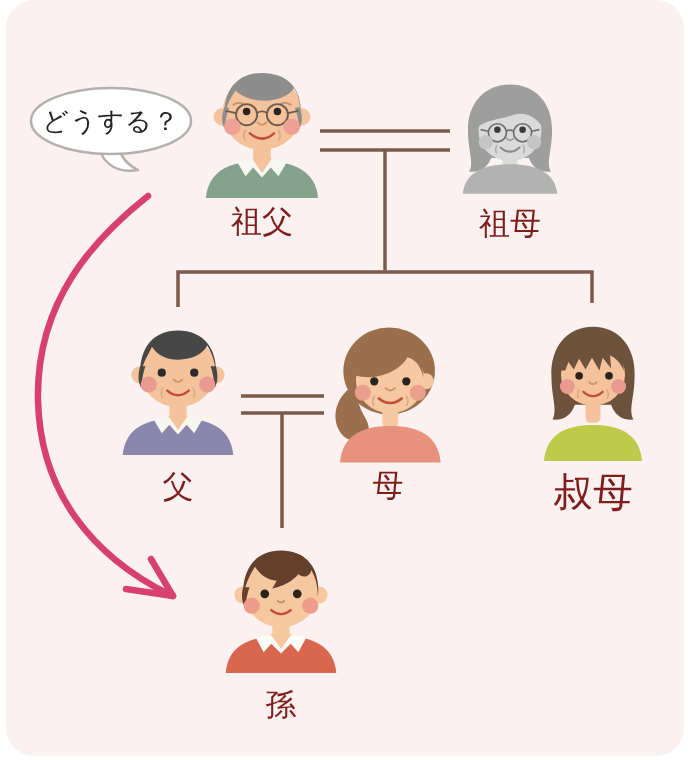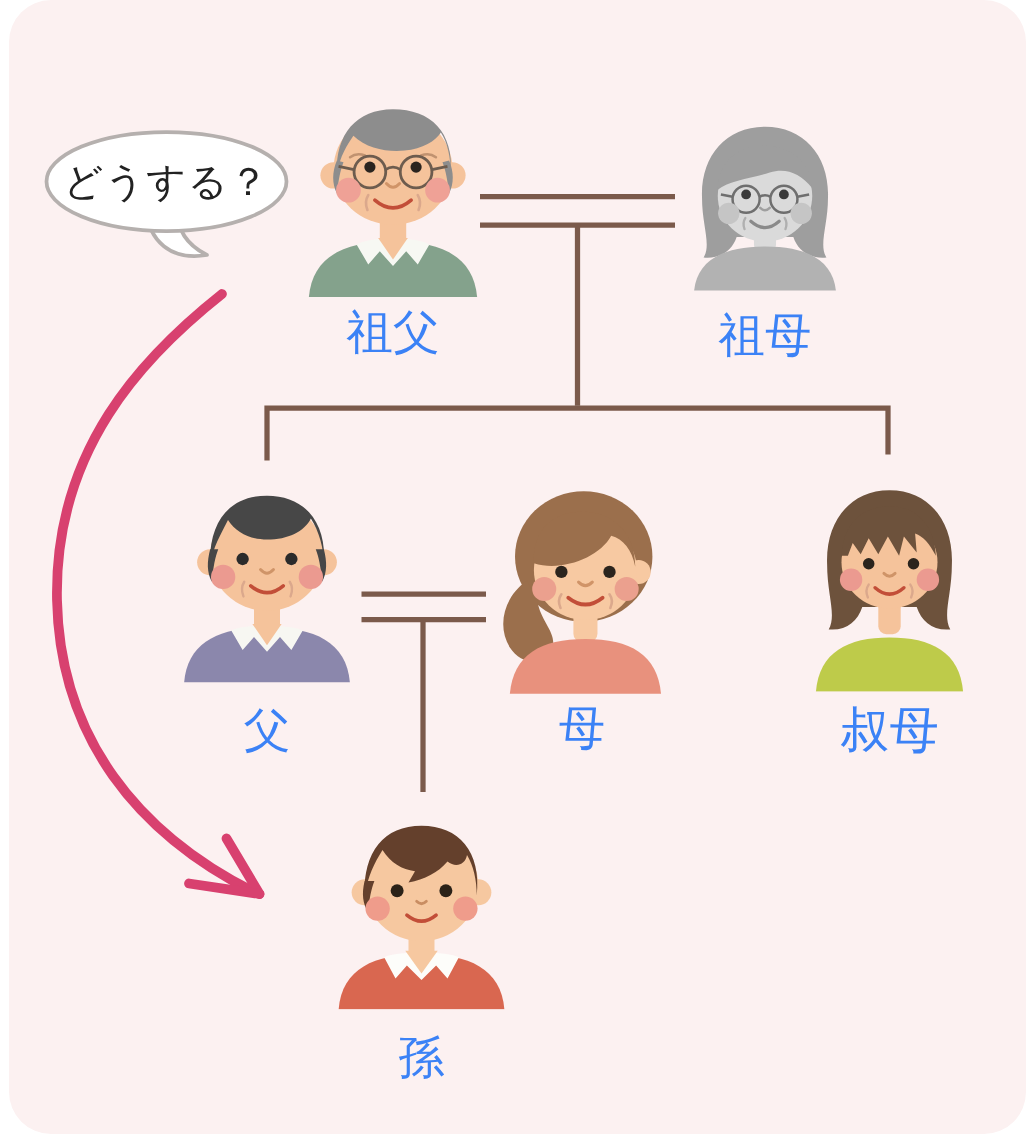--- a/index.html
+++ b/index.html
@@ -9,33 +9,33 @@
   }
   #panel{
     position:absolute;left:6px;top:0px;right:6px;bottom:4px;
     background:#fcf1f1;border-radius:28px;
   }
   #overlay{position:absolute;left:0;top:0;z-index:5;pointer-events:none;}
   .person{position:absolute;z-index:2;}
   .person svg{display:block;width:100%;height:auto;}
   .person-label{
     position:absolute;left:50%;transform:translateX(-50%);
-    white-space:nowrap;color:#3b82f6;font-weight:500;
+    white-space:nowrap;color:#7f1d1d;font-weight:500;
     font-family:sans-serif;
   }
   #p-grandfather{left:196px;top:52px;width:132px;}
   #p-grandfather .person-label{top:149px;font-size:31px;}
   #p-grandmother{left:447px;top:74px;width:126px;text-align:center;}
   #p-grandmother .person-label{top:129px;font-size:31px;}
   #p-father{left:113px;top:312px;width:130px;}
   #p-father .person-label{top:154px;font-size:31px;}
   #p-mother{left:317px;top:316px;width:142px;}
   #p-mother .person-label{top:149px;font-size:31px;}
   #p-aunt{left:529px;top:314px;width:128px;}
-  #p-aunt .person-label{top:151px;font-size:33px;}
+  #p-aunt .person-label{top:151px;font-size:40px;}
   #p-grandson{left:216px;top:531px;width:130px;}
   #p-grandson .person-label{top:153px;font-size:31px;}
   #bubble-text{
     position:absolute;left:31px;top:89px;width:160px;height:64px;z-index:6;
     display:flex;align-items:center;justify-content:center;
     font-size:26px;color:#222;letter-spacing:1px;font-family:Liberation Mono, monospace;
   }
 </style>
 </head>
 <body>

